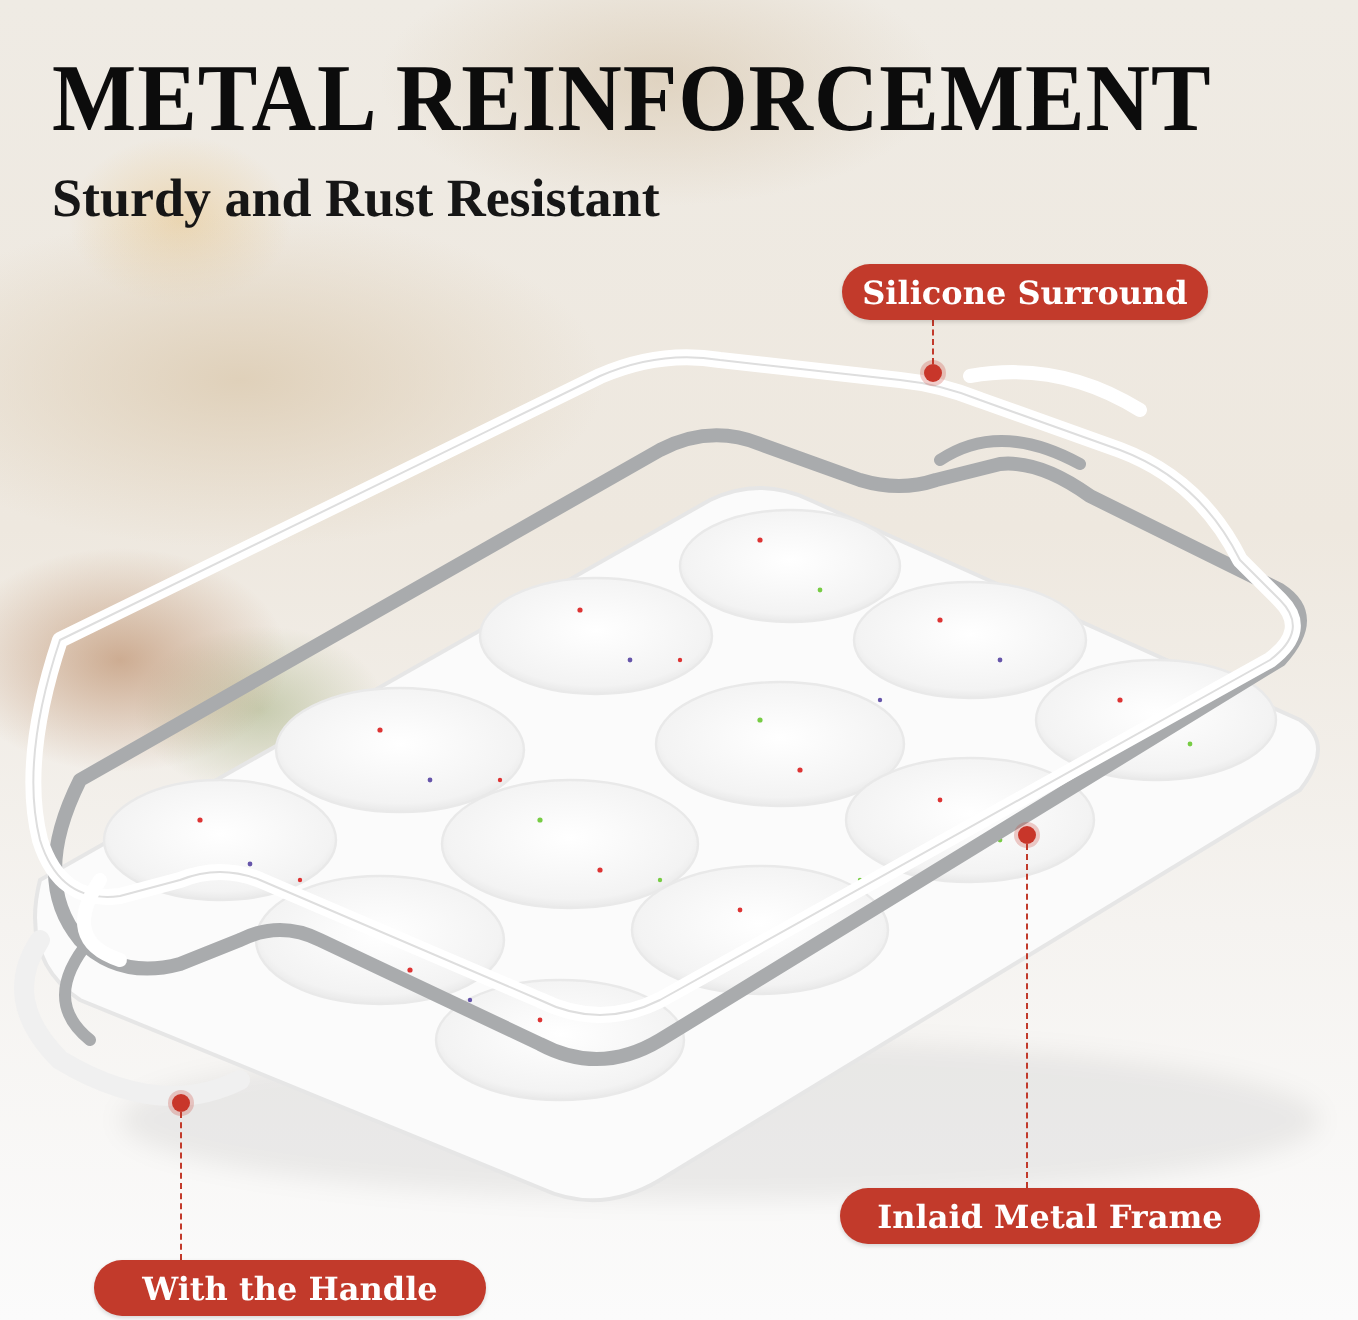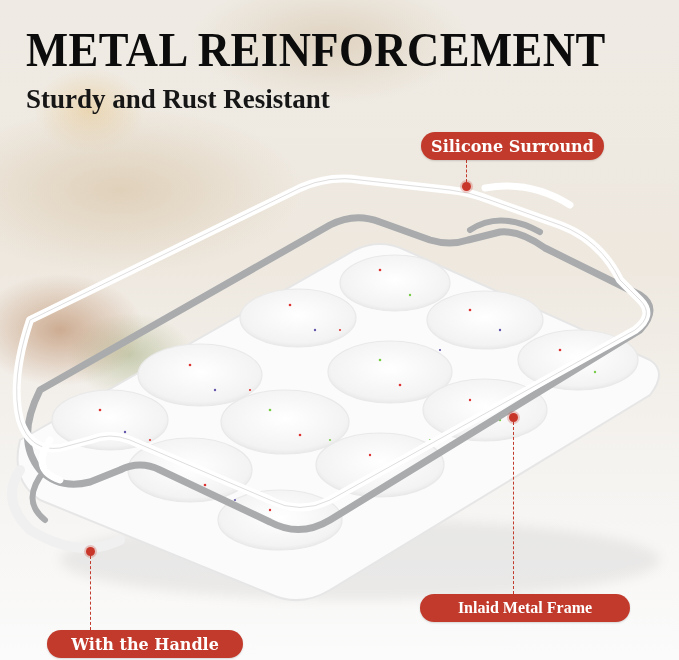--- a/index.html
+++ b/index.html
@@ -134,21 +134,21 @@
 </svg>
 
 <div class="leader" style="left:466px; top:160px; height:22px;"></div>
 <div class="dot" style="left:462px; top:182px;"></div>
 <div class="pill" style="left:421px; top:132px; width:183px;">
   <span>Silicone Surround</span>
 </div>
 
 <div class="dot" style="left:509px; top:413px;"></div>
 <div class="leader" style="left:513px; top:422px; height:172px;"></div>
-<div class="pill" style="left:420px; top:594px; width:210px;font-family:Liberation Serif, serif;">
+<div class="pill" style="left:420px; top:594px; width:210px;">
   <span>Inlaid Metal Frame</span>
 </div>
 
 <div class="dot" style="left:86px; top:547px;"></div>
 <div class="leader" style="left:90px; top:556px; height:74px;"></div>
 <div class="pill" style="left:47px; top:630px; width:196px;">
   <span>With the Handle</span>
 </div>
 
 </body></html>

